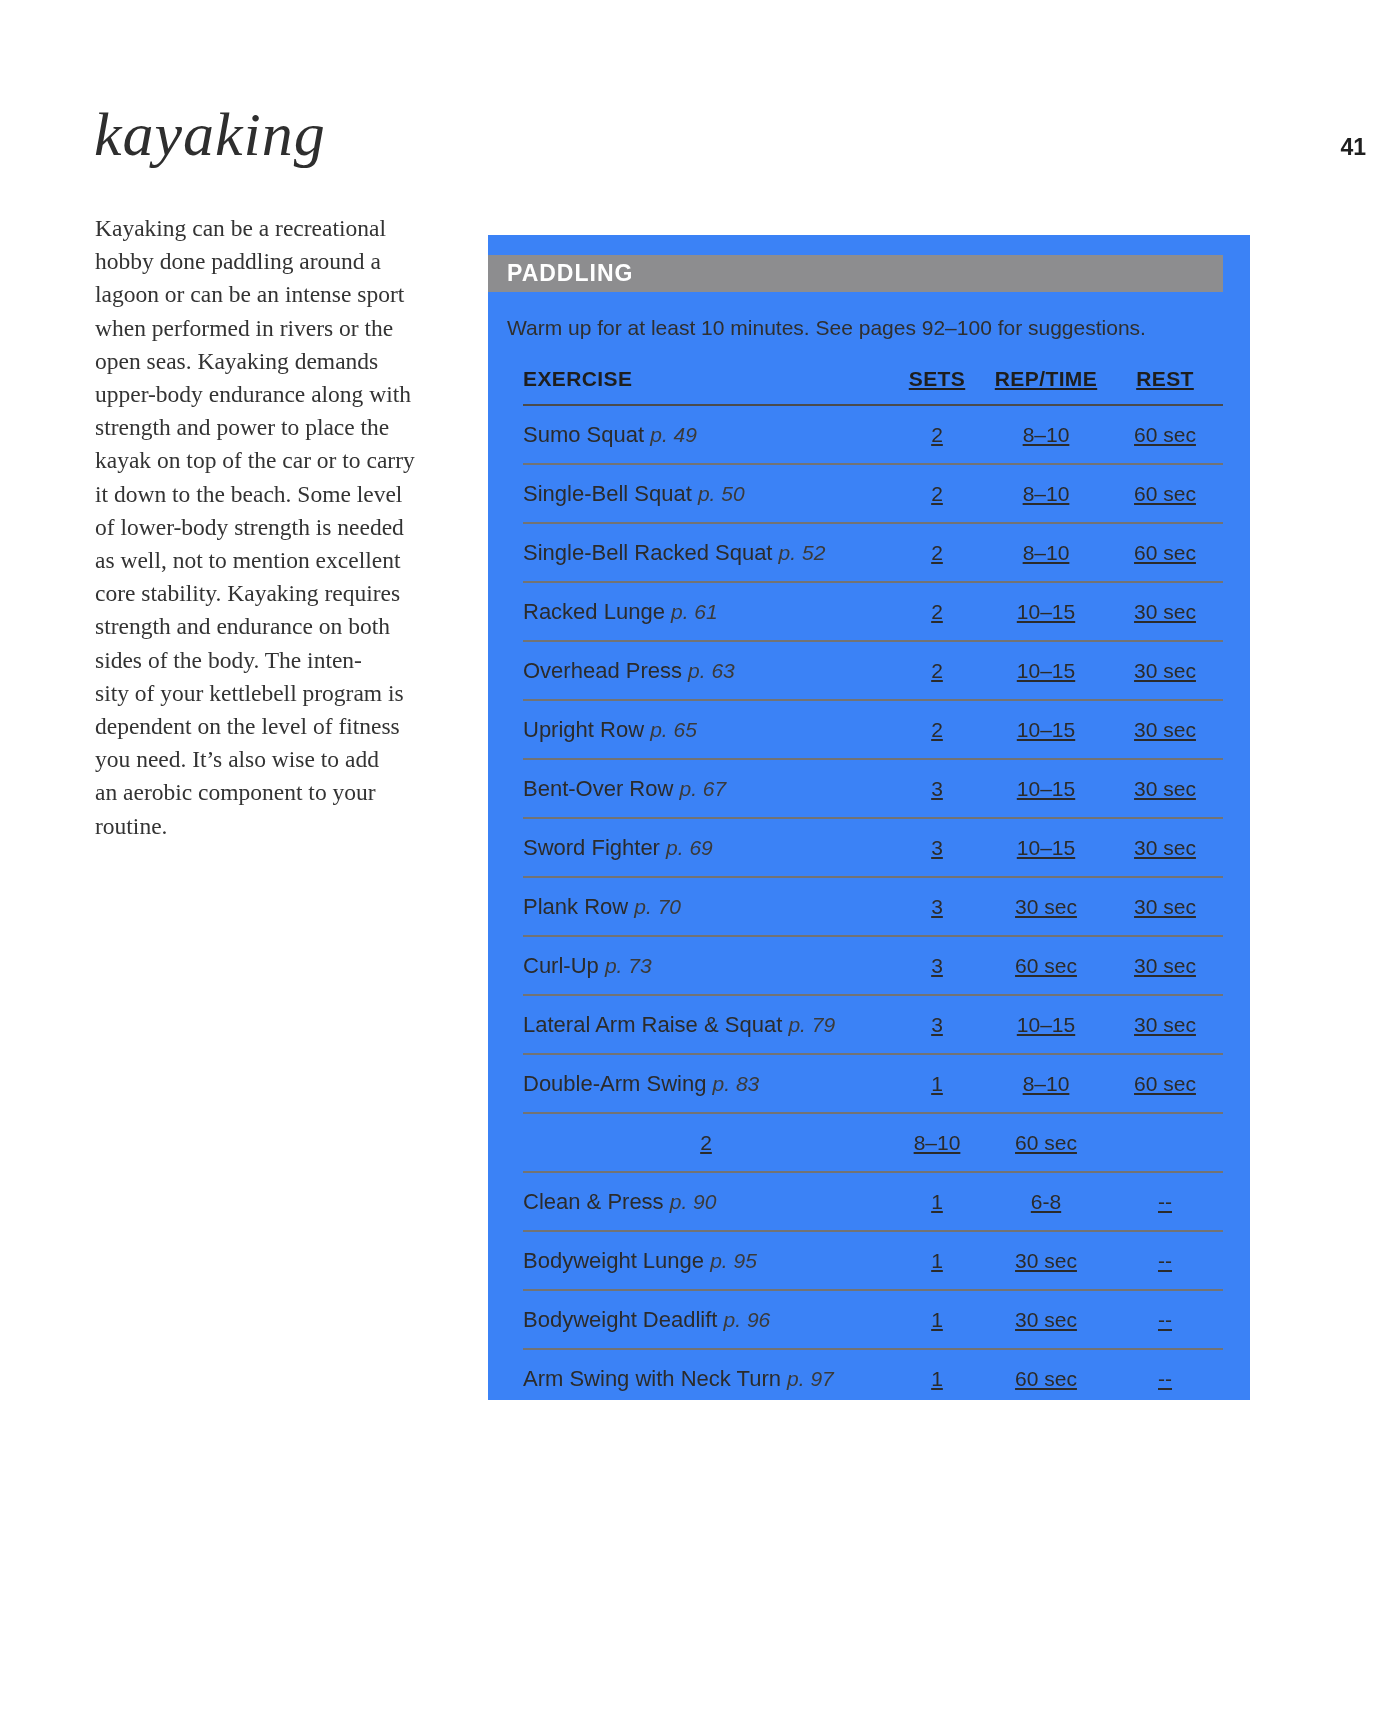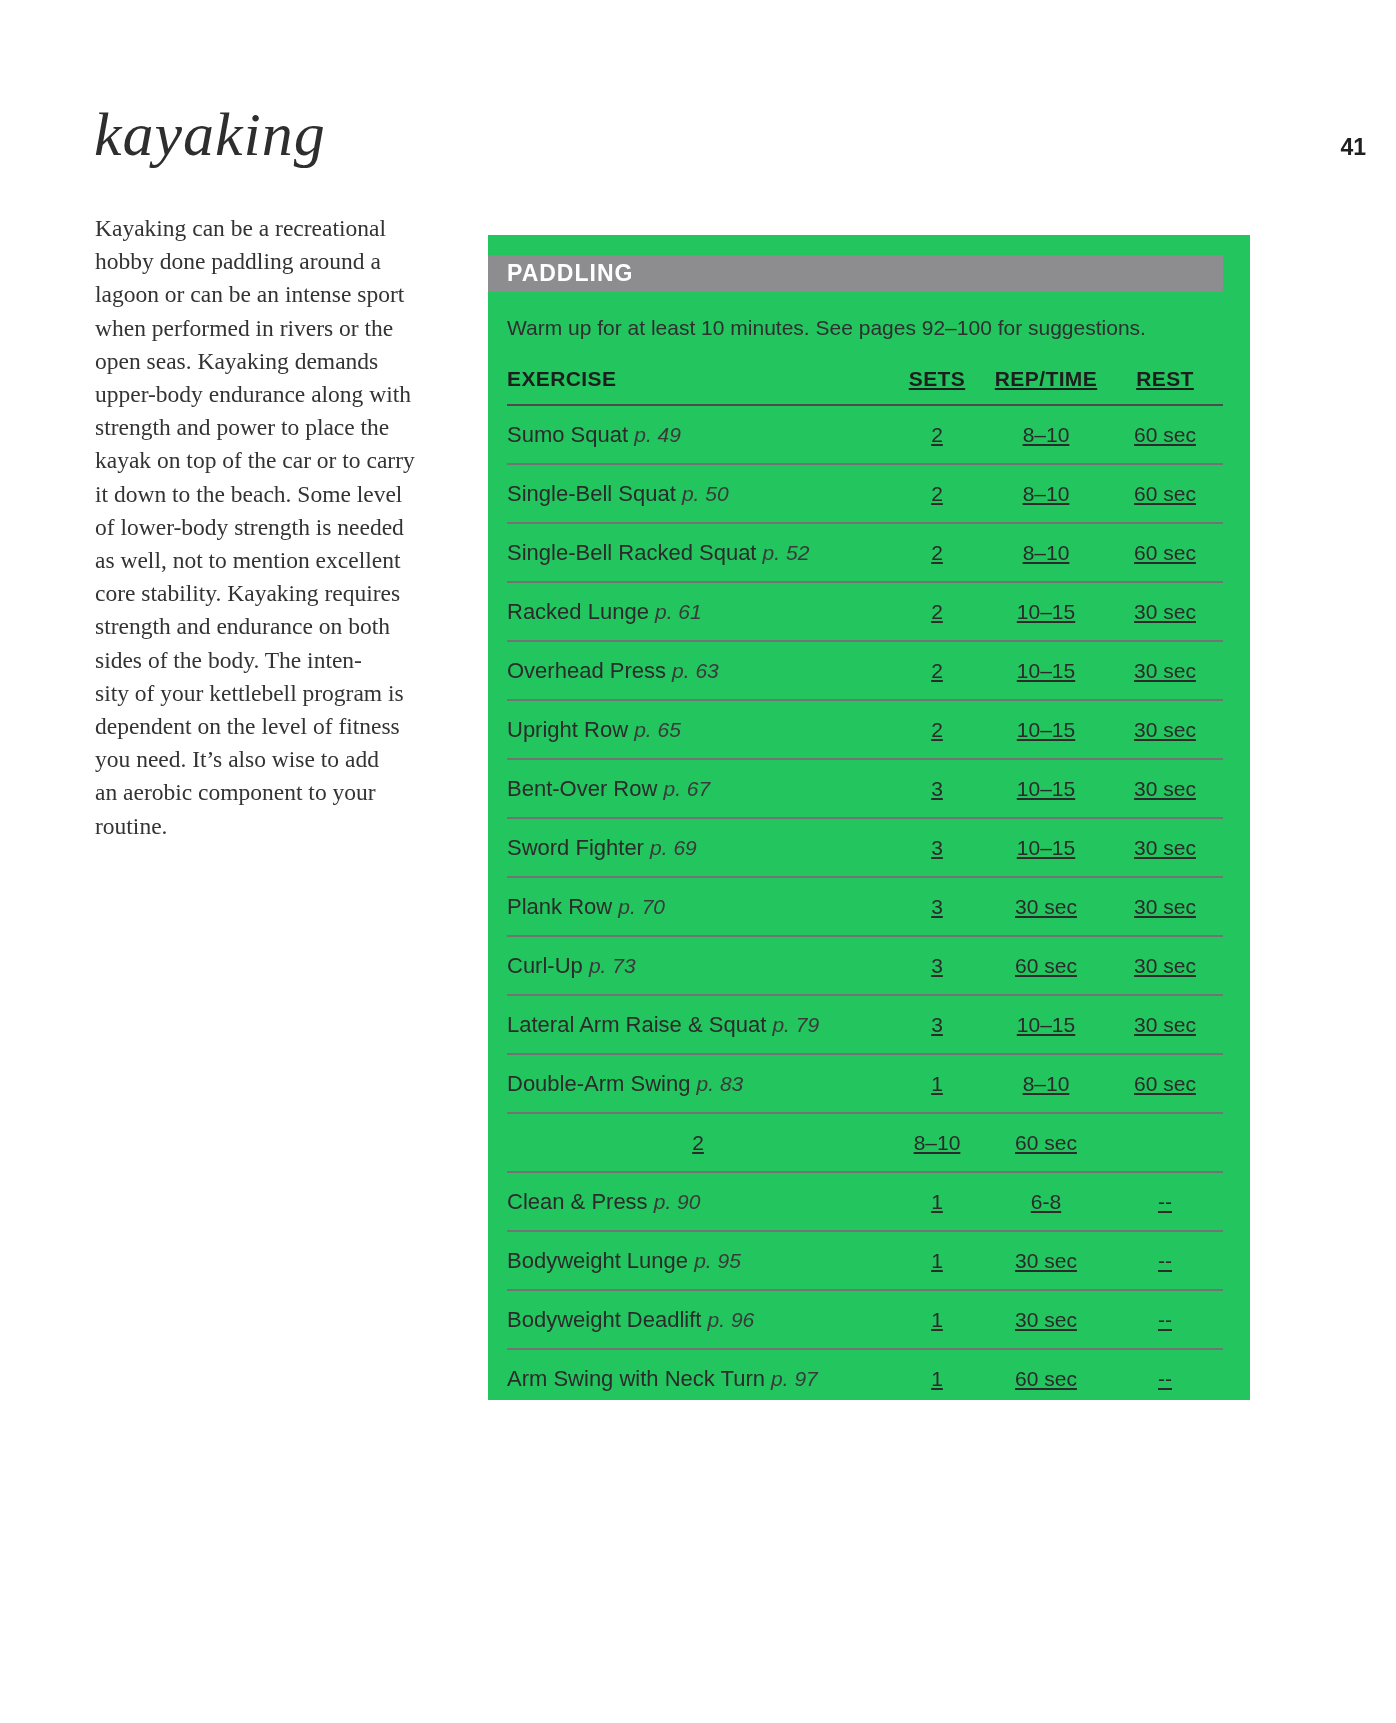--- a/index.html
+++ b/index.html
@@ -25,21 +25,21 @@
   }
   .intro{
     position:absolute;left:95px;top:212px;width:385px;
     font-family:"Liberation Serif",serif;
     font-size:23.5px;line-height:33.2px;color:#333333;
     white-space:pre-line;
   }
   .workout-card{
     position:absolute;left:488px;top:235px;
     width:762px;height:1305px;
-    background:#22c55e;
+    background:#3b82f6;
     box-sizing:border-box;
   }
   .workout-header-bar{
     margin:20px 27px 0 0;
     height:37px;line-height:37px;
     background:#8d8d8f;color:#ffffff;
     font-weight:bold;font-size:23px;letter-spacing:1px;
     padding-left:19px;
   }
   .card-content{
@@ -47,20 +47,21 @@
   }
   .warmup-note{
     margin-top:23px;
     font-size:21px;color:#2f2f2f;line-height:25px;
   }
   .ex-table{margin-top:27px;}
   .t-row{
     display:grid;
     grid-template-columns:1fr 96px 122px 116px;
     align-items:center;
+    margin-left:16px;
   }
   .t-head{
     padding-bottom:13px;
     border-bottom:2px solid #4b4b4b;
     font-weight:bold;font-size:21px;color:#1e1e1e;
     letter-spacing:0.4px;
   }
   .t-data{
     height:57px;
     border-bottom:2px solid #737373;

